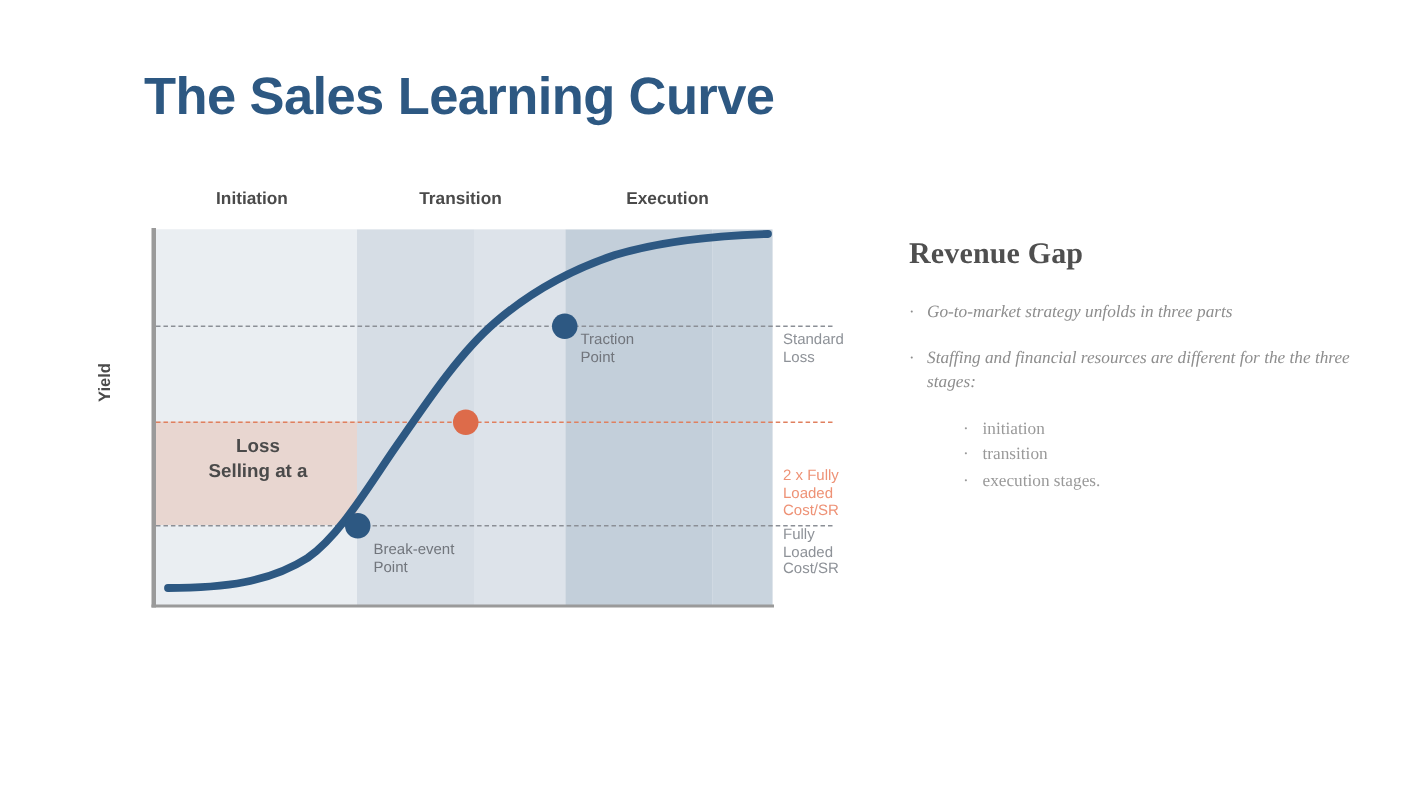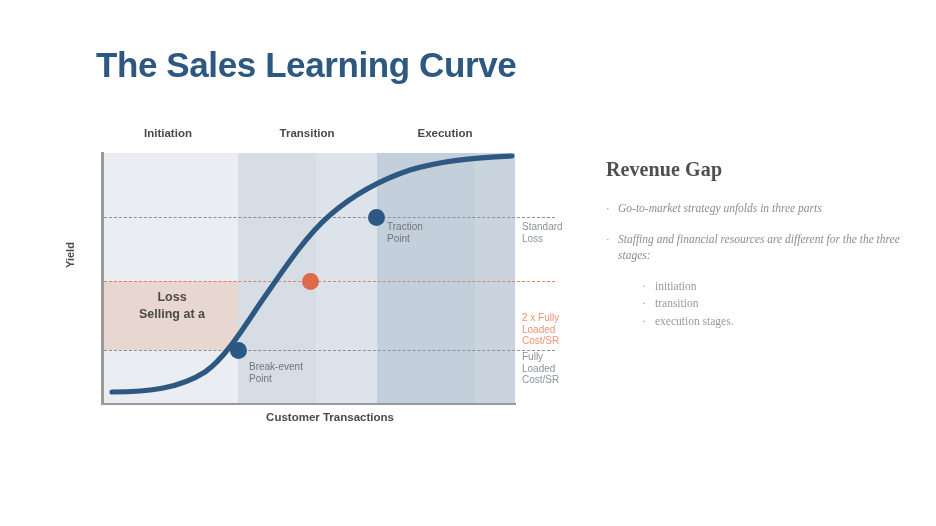--- a/index.html
+++ b/index.html
@@ -295,21 +295,20 @@
     <div>Loaded</div>
     <div>Cost/SR</div>
   </div>
   <div class="right-label" style="top:338px;margin-top:13px;">
     <div>Fully</div>
     <div>Loaded</div>
     <div>Cost/SR</div>
   </div>
 
   <div id="y-axis-title">Yield</div>
-  <div id="x-axis-title">Customer Transactions</div>
 </div>
 
 <div id="text-panel">
   <div id="panel-heading">Revenue Gap</div>
 
   <div class="bullet-row">
     <span class="bullet-dot">·</span>
     <span class="bullet-text">Go-to-market strategy unfolds in three parts</span>
   </div>
 

